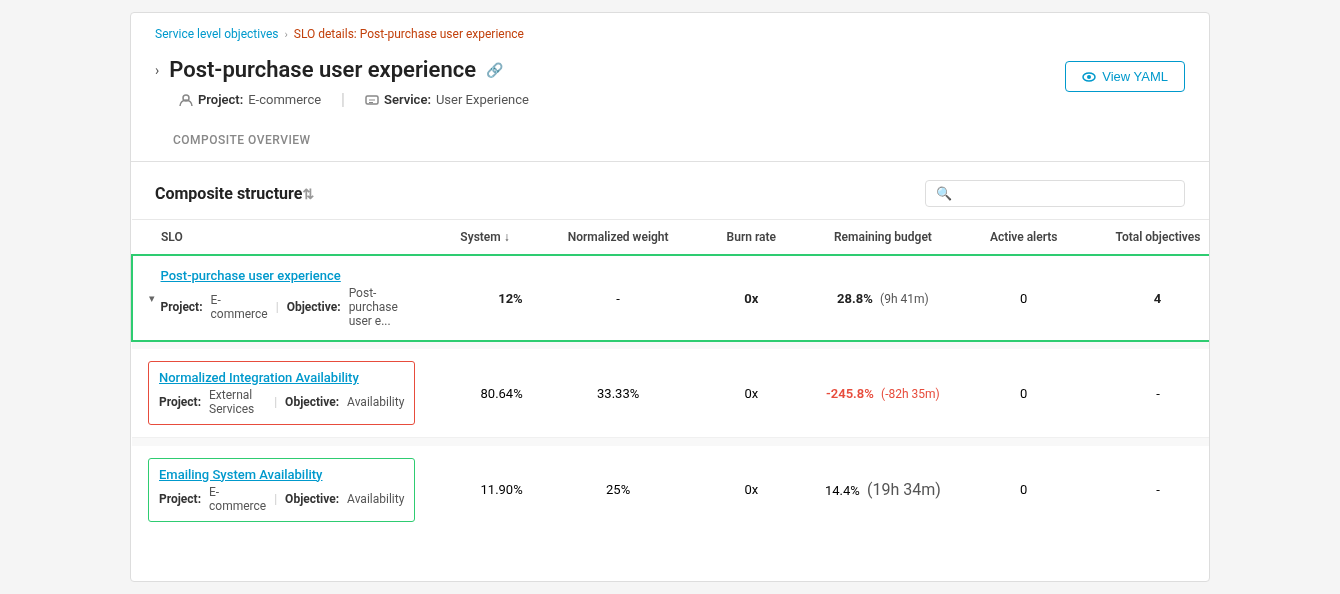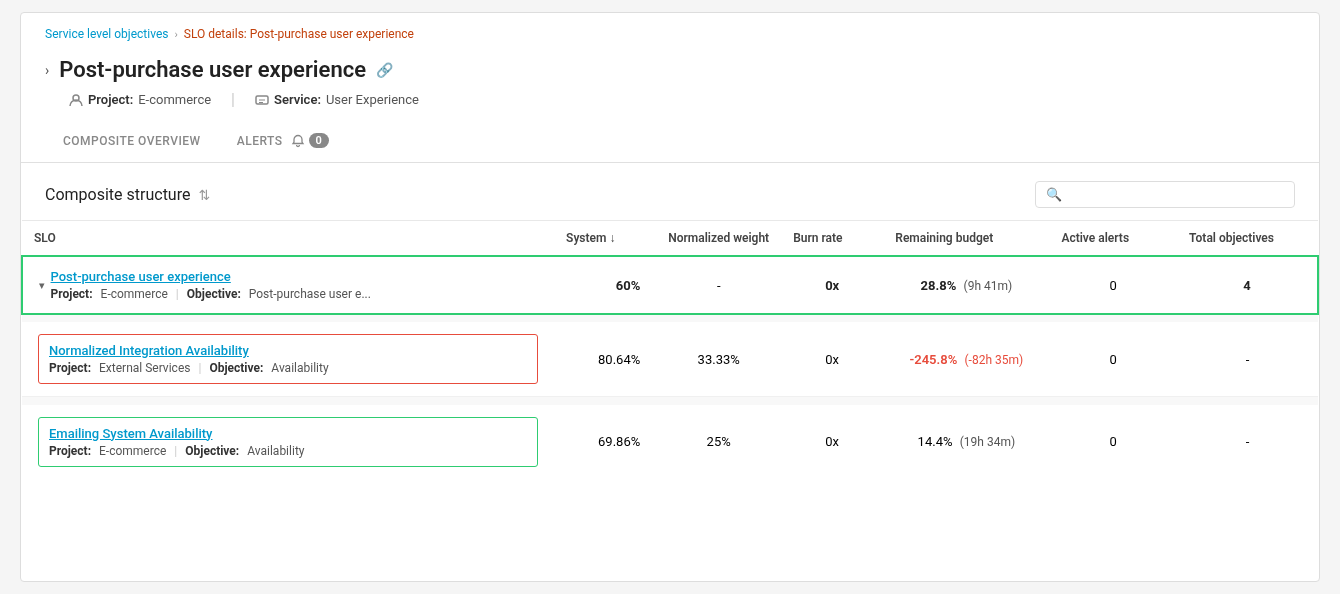--- a/index.html
+++ b/index.html
@@ -8,21 +8,21 @@
       background: #f5f5f5;
       display: flex;
       align-items: center;
       justify-content: center;
       min-height: 100vh;
     }
     .container {
       background: #fff;
       border: 1px solid #ddd;
       border-radius: 4px;
-      width: 1300px;
+      width: 1080px;
       min-height: 570px;
       padding: 0;
       overflow: hidden;
     }
     .breadcrumb {
       padding: 14px 24px 8px;
       font-size: 12px;
       color: #666;
       display: flex;
       align-items: center;
@@ -142,25 +142,24 @@
       font-weight: 600;
     }
     .section-header {
       display: flex;
       align-items: center;
       justify-content: space-between;
       padding: 18px 24px 12px;
     }
     .section-title {
       font-size: 16px;
-      font-weight: 400;
+      font-weight: 700;
       color: #222;
       display: flex;
       align-items: center;
-      gap: 8px;
     }
     .sort-icon {
       color: #999;
       font-size: 14px;
       cursor: pointer;
     }
     .search-box {
       display: flex;
       align-items: center;
       border: 1px solid #ddd;
@@ -186,21 +185,21 @@
       width: 100%;
       border-collapse: collapse;
       font-size: 13px;
     }
     .table thead tr {
       border-top: 1px solid #e8e8e8;
       border-bottom: 1px solid #e8e8e8;
       background: #fff;
     }
     .table th {
-      padding: 10px 12px;
+      padding: 10px 29px;
       text-align: left;
       font-size: 12px;
       font-weight: 600;
       color: #444;
       white-space: nowrap;
     }
     .th-slo { width: 42%; }
     .th-impact { width: 8%; text-align: right; }
     .th-weight { width: 8%; text-align: center; }
     .th-burn { width: 8%; text-align: center; }
@@ -322,34 +321,31 @@
         <div class="meta-item">
           <svg width="14" height="14" viewBox="0 0 14 14">
             <rect x="1" y="3" width="12" height="8" rx="1.5" fill="none" stroke="#888" stroke-width="1.5"></rect>
             <path d="M4 7h6M4 9.5h4" stroke="#888" stroke-width="1"></path>
           </svg>
           <span class="meta-label">Service:</span>
           <span>User Experience</span>
         </div>
       </div>
     </div>
+    <button class="view-yaml-btn">
+      <svg width="14" height="14" viewBox="0 0 14 14">
+        <ellipse cx="7" cy="7" rx="6" ry="4" fill="none" stroke="#0099cc" stroke-width="1.5"></ellipse>
+        <circle cx="7" cy="7" r="2" fill="#0099cc"></circle>
+      </svg>
+      <span>View YAML</span>
+    </button>
   </div>
 
   <div class="tabs">
     <div class="tab">COMPOSITE OVERVIEW</div>
-    <div class="tab">
-      <span class="alerts-badge">
-        <span>ALERTS</span>
-        <svg width="14" height="14" viewBox="0 0 14 14" style="margin-left:4px">
-          <path d="M7 1.5a4 4 0 014 4v2.5l1 1.5H2L3 8V5.5a4 4 0 014-4z" fill="none" stroke="#888" stroke-width="1.3"></path>
-          <path d="M5.5 11a1.5 1.5 0 003 0" fill="none" stroke="#888" stroke-width="1.3"></path>
-        </svg>
-        <span class="badge">0</span>
-      </span>
-    </div>
   </div>
 
   <div class="section-header">
     <div class="section-title">
       <span>Composite structure</span>
       <span class="sort-icon">⇅</span>
     </div>
     <div class="search-box">
       <span class="search-icon-char">🔍</span>
     </div>
@@ -381,21 +377,21 @@
                 <span class="slo-meta-label">Project:</span>
                 <span>E-commerce</span>
                 <span class="slo-meta-sep">|</span>
                 <span class="slo-meta-label">Objective:</span>
                 <span>Post-purchase user e...</span>
               </div>
             </div>
           </div>
         </td>
         <td class="value-right">
-          <span class="value-bold">60%</span>
+          <span class="value-bold">12%</span>
         </td>
         <td class="value-center">
           <span>-</span>
         </td>
         <td class="value-center">
           <span class="value-bold">0x</span>
         </td>
         <td class="value-center">
           <span class="value-bold">28.8%</span>
           <span style="font-size:12px;color:#555;margin-left:4px;">(9h 41m)</span>
@@ -457,31 +453,31 @@
             <div class="slo-meta">
               <span class="slo-meta-label">Project:</span>
               <span>E-commerce</span>
               <span class="slo-meta-sep">|</span>
               <span class="slo-meta-label">Objective:</span>
               <span>Availability</span>
             </div>
           </div>
         </td>
         <td class="value-right">
-          <span>69.86%</span>
+          <span>11.90%</span>
         </td>
         <td class="value-center">
           <span>25%</span>
         </td>
         <td class="value-center">
           <span>0x</span>
         </td>
         <td class="value-center">
           <span>14.4%</span>
-          <span style="font-size:12px;color:#555;margin-left:4px;">(19h 34m)</span>
+          <span style="font-size:16px;color:#555;margin-left:4px;">(19h 34m)</span>
         </td>
         <td class="value-center">
           <span>0</span>
         </td>
         <td class="value-center">
           <span>-</span>
         </td>
       </tr>
     </tbody>
   </table>

